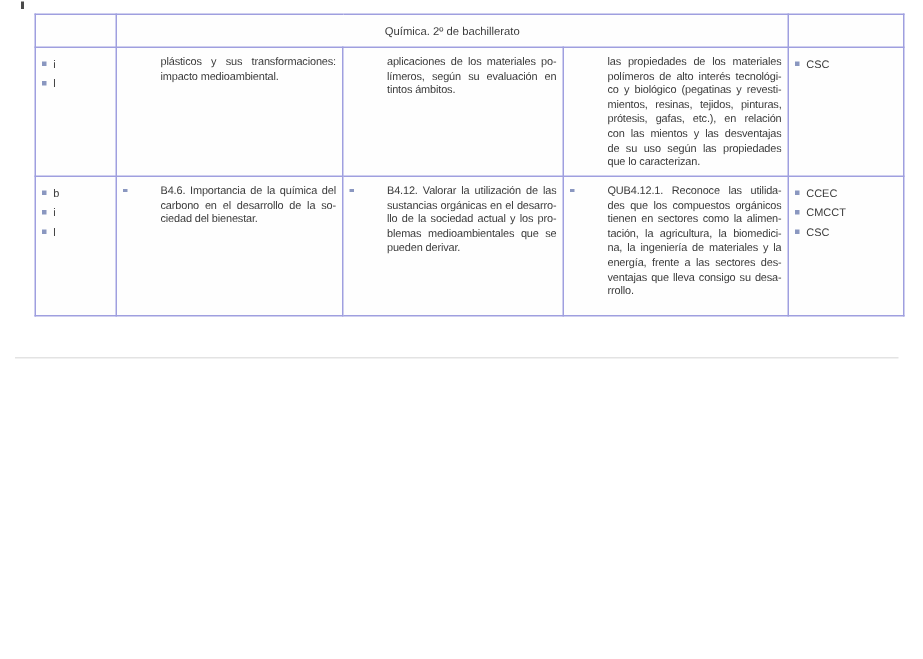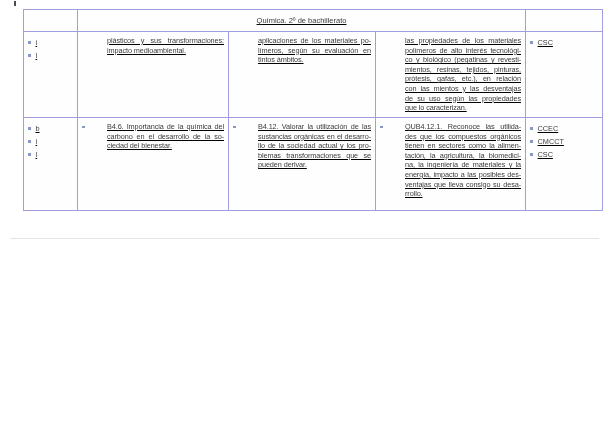--- a/index.html
+++ b/index.html
@@ -5,21 +5,21 @@
   html,body{margin:0;padding:0;background:#ffffff;}
   body{
     width:615px;height:439px;position:relative;overflow:hidden;
     font-family:"Liberation Sans","DejaVu Sans",sans-serif;
     -webkit-font-smoothing:antialiased;
   }
   .page{position:absolute;inset:0;background:#ffffff;}
   .cursor-mark{position:absolute;left:14px;top:1px;width:2px;height:5px;background:#4a4a4a;}
   table.curr{
     position:absolute;left:23px;top:9px;width:579px;
-    border-collapse:collapse;table-layout:fixed;text-decoration:underline;
+    border-collapse:collapse;table-layout:fixed;
   }
   table.curr td{
     border:1px solid var(--border,#9f9fdf);
     vertical-align:top;padding:0;background:#fefefe;
     color:var(--text,#3b3b3b);
   }
   tr.title-row td{height:21px;vertical-align:middle;text-align:center;font-size:7.5px;}
   tr.head-row td{height:21px;vertical-align:middle;text-align:center;font-size:7.5px;background:#f7f7f7;}
   td.dcell{font-size:7.3px;line-height:9.6px;}
   .cellwrap{position:relative;padding:4px 4px 4px 4px;}
@@ -118,35 +118,35 @@
               </div>
             </div>
           </td>
           <td class="dcell">
             <div class="cellwrap">
               <span class="sq abs"></span>
               <div class="lines">
                 <div class="ln">B4.12. Valorar la utilización de las</div>
                 <div class="ln">sustancias orgánicas en el desarro-</div>
                 <div class="ln">llo de la sociedad actual y los pro-</div>
-                <div class="ln">blemas transformaciones que se</div>
+                <div class="ln">blemas medioambientales que se</div>
                 <div class="ln last">pueden derivar.</div>
               </div>
             </div>
           </td>
           <td class="dcell">
             <div class="cellwrap">
               <span class="sq abs"></span>
               <div class="lines">
                 <div class="ln">QUB4.12.1. Reconoce las utilida-</div>
                 <div class="ln">des que los compuestos orgánicos</div>
                 <div class="ln">tienen en sectores como la alimen-</div>
                 <div class="ln">tación, la agricultura, la biomedici-</div>
                 <div class="ln">na, la ingeniería de materiales y la</div>
-                <div class="ln">energía, impacto a las posibles des-</div>
+                <div class="ln">energía, frente a las sectores des-</div>
                 <div class="ln">ventajas que lleva consigo su desa-</div>
                 <div class="ln last">rrollo.</div>
               </div>
             </div>
           </td>
           <td class="dcell">
             <div class="cellwrap">
               <div class="item"><span class="sq"></span><span>CCEC</span></div>
               <div class="item"><span class="sq"></span><span>CMCCT</span></div>
               <div class="item"><span class="sq"></span><span>CSC</span></div>

